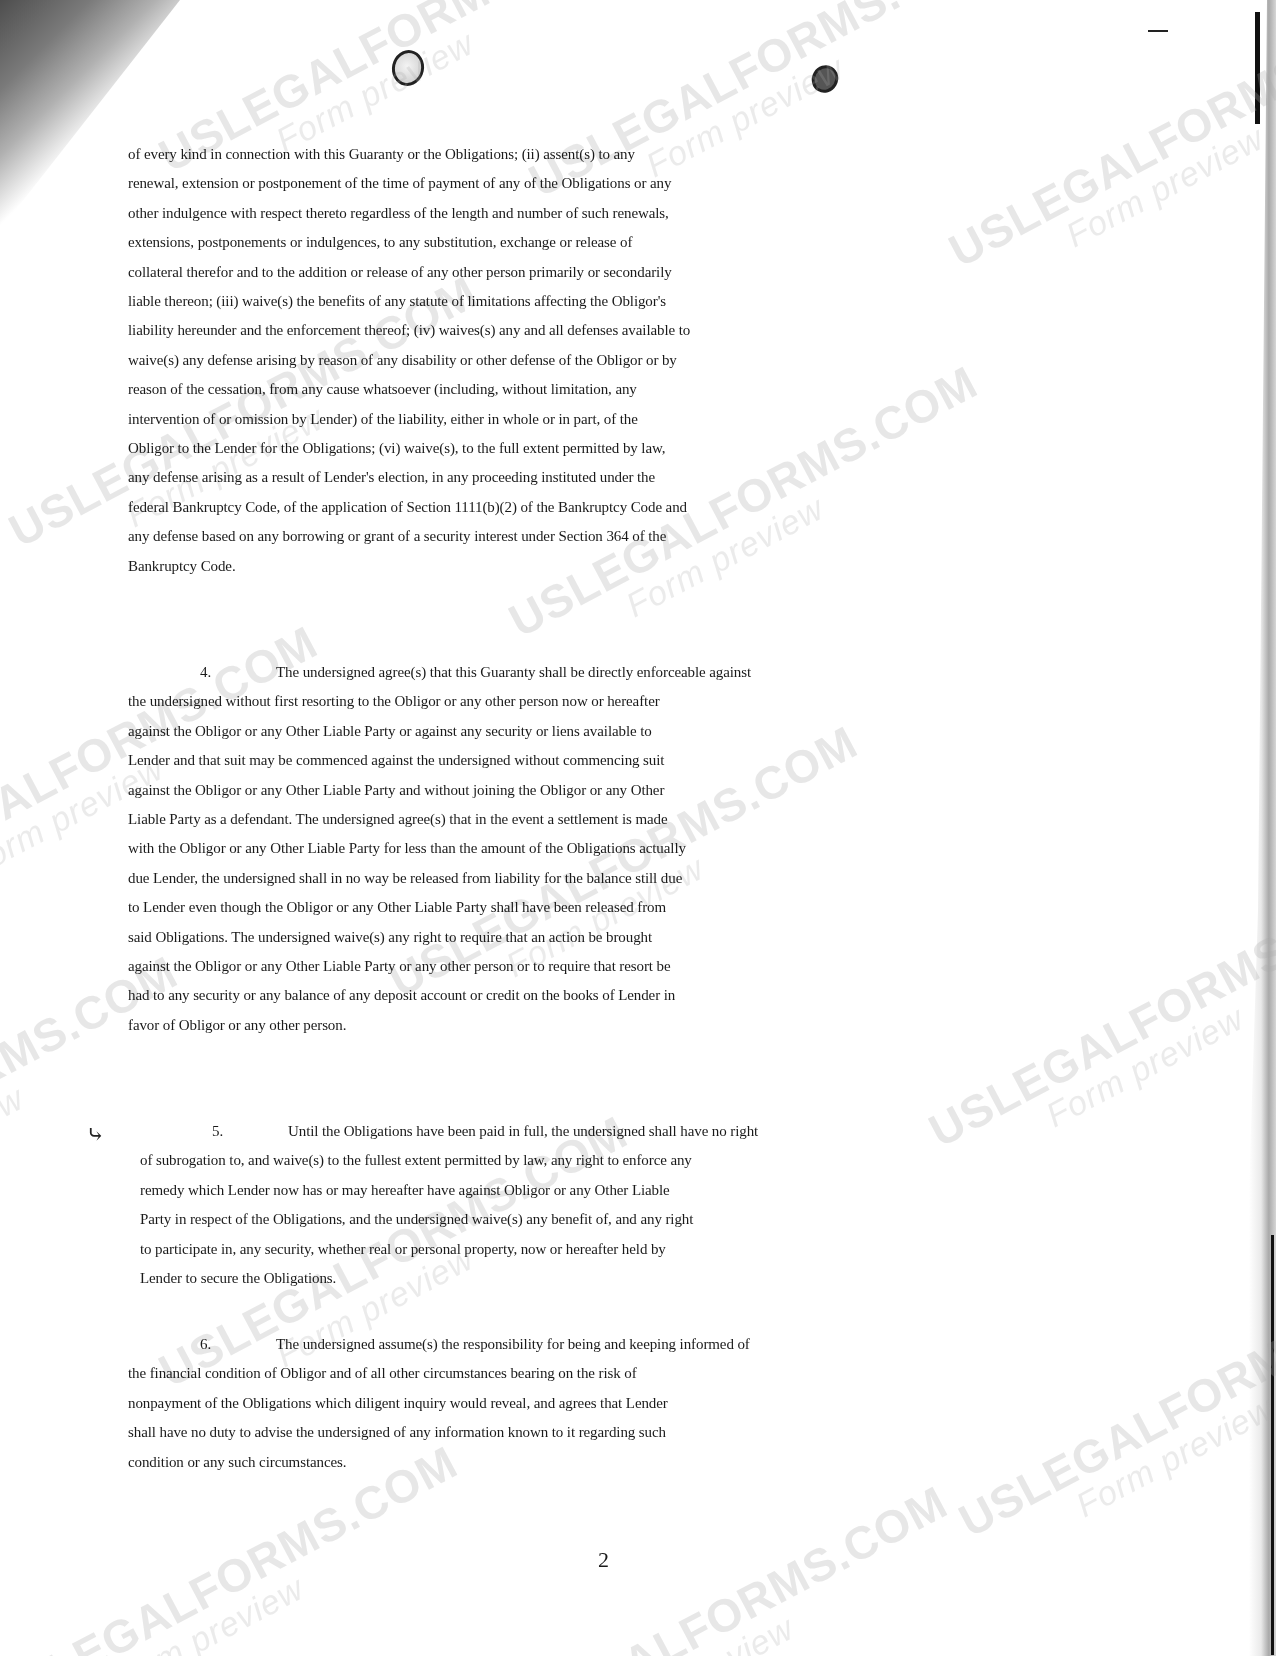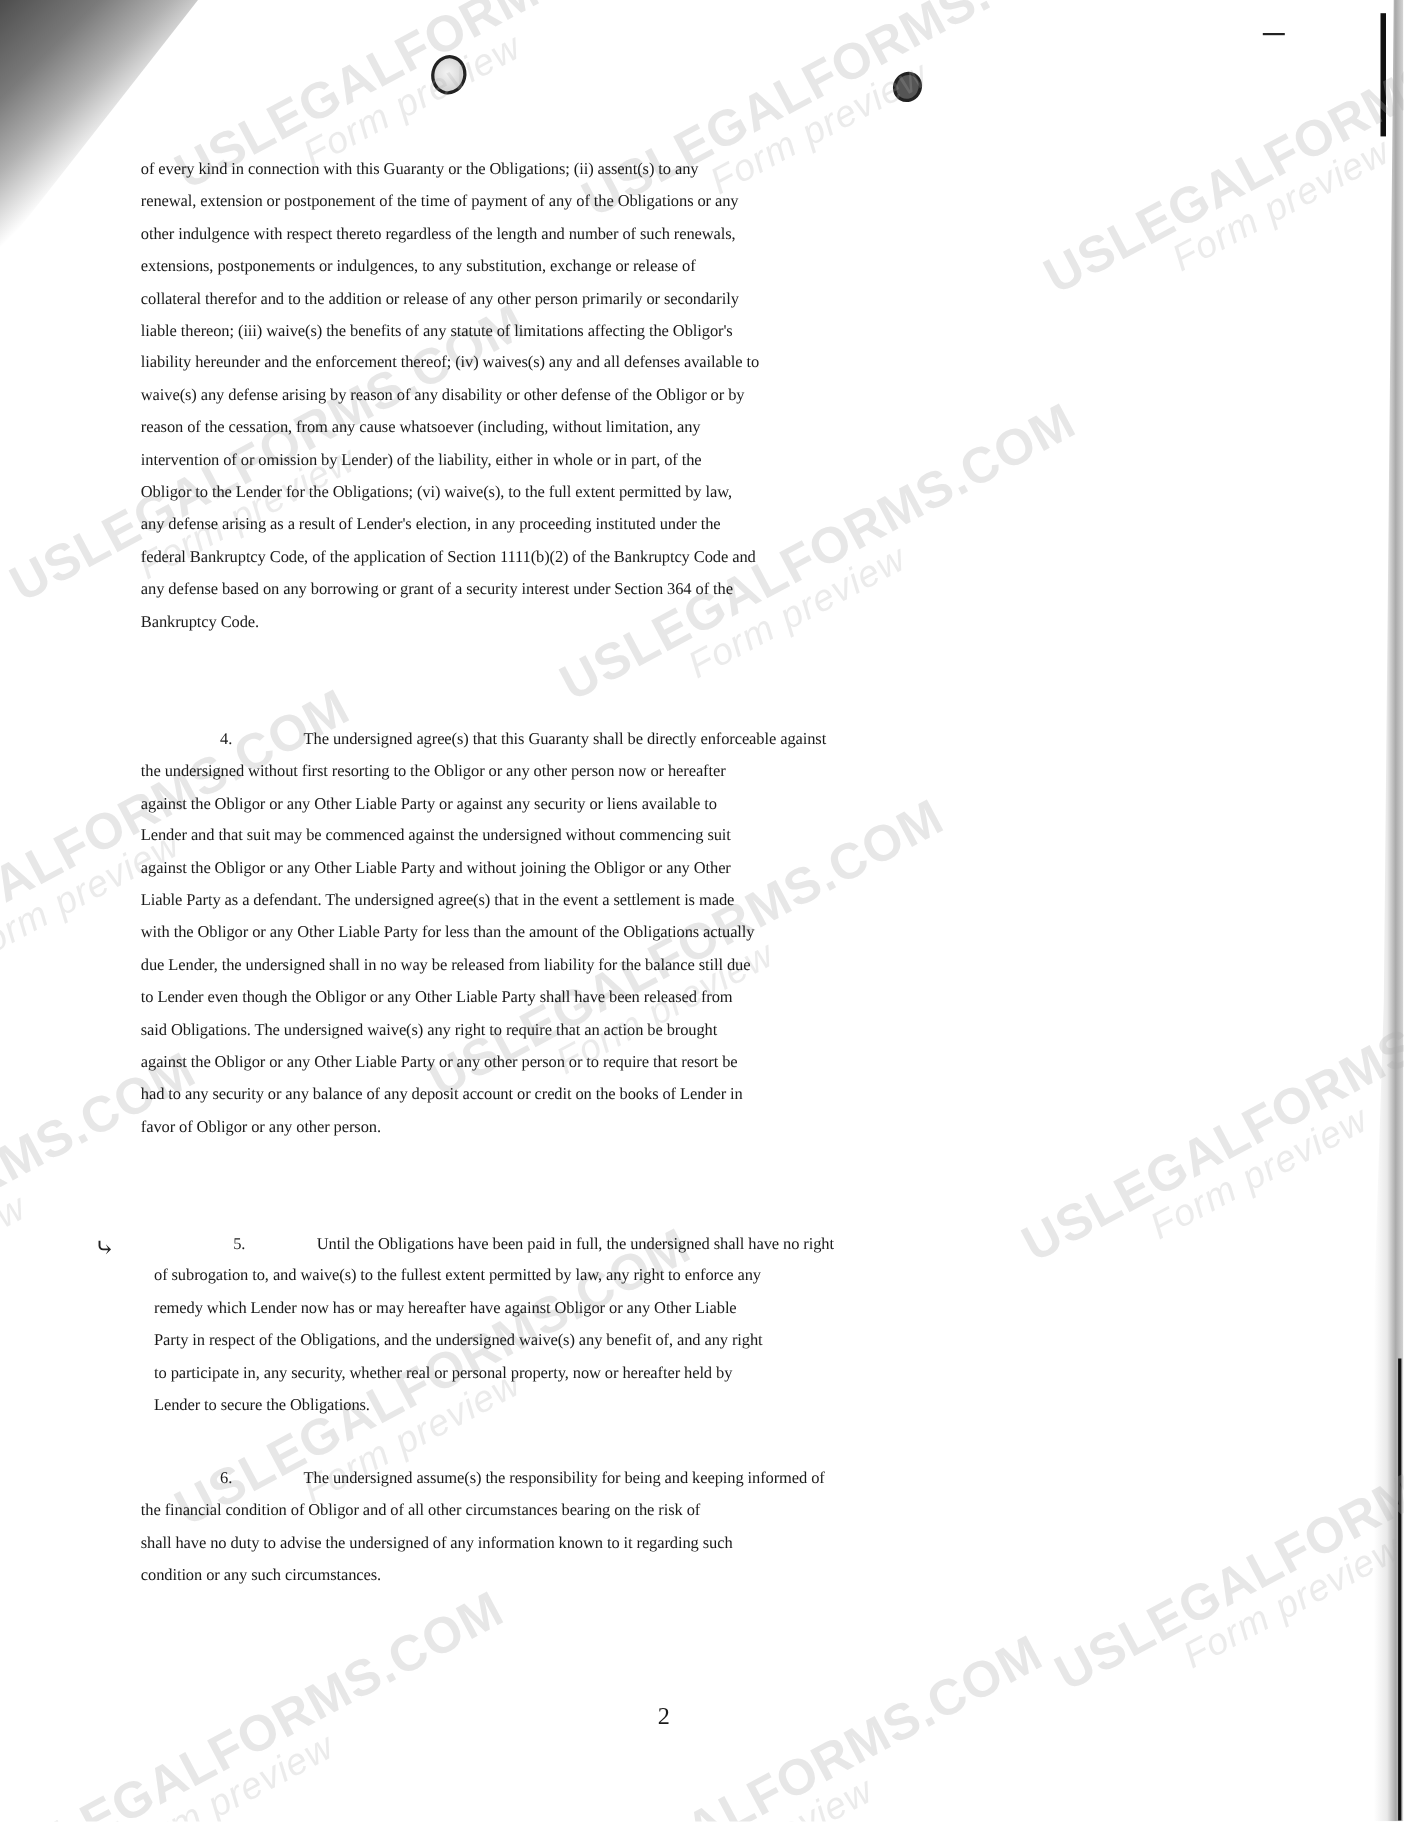--- a/index.html
+++ b/index.html
@@ -184,19 +184,20 @@
     <span class="line">of subrogation to, and waive(s) to the fullest extent permitted by law, any right to enforce any</span>
     <span class="line">remedy which Lender now has or may hereafter have against Obligor or any Other Liable</span>
     <span class="line">Party in respect of the Obligations, and the undersigned waive(s) any benefit of, and any right</span>
     <span class="line">to participate in, any security, whether real or personal property, now or hereafter held by</span>
     <span class="line">Lender to secure the Obligations.</span>
   </div>
 
   <div class="text-block" style="top:1330px;">
     <span class="line"><span class="para-num">6.</span><span>The undersigned assume(s) the responsibility for being and keeping informed of</span></span>
     <span class="line">the financial condition of Obligor and of all other circumstances bearing on the risk of</span>
+    <span class="line">nonpayment of the Obligations which diligent inquiry would reveal, and agrees that Lender</span>
     <span class="line">shall have no duty to advise the undersigned of any information known to it regarding such</span>
     <span class="line">condition or any such circumstances.</span>
   </div>
 
   <div class="page-number">2</div>
 
 </div>
 
 </body></html>

